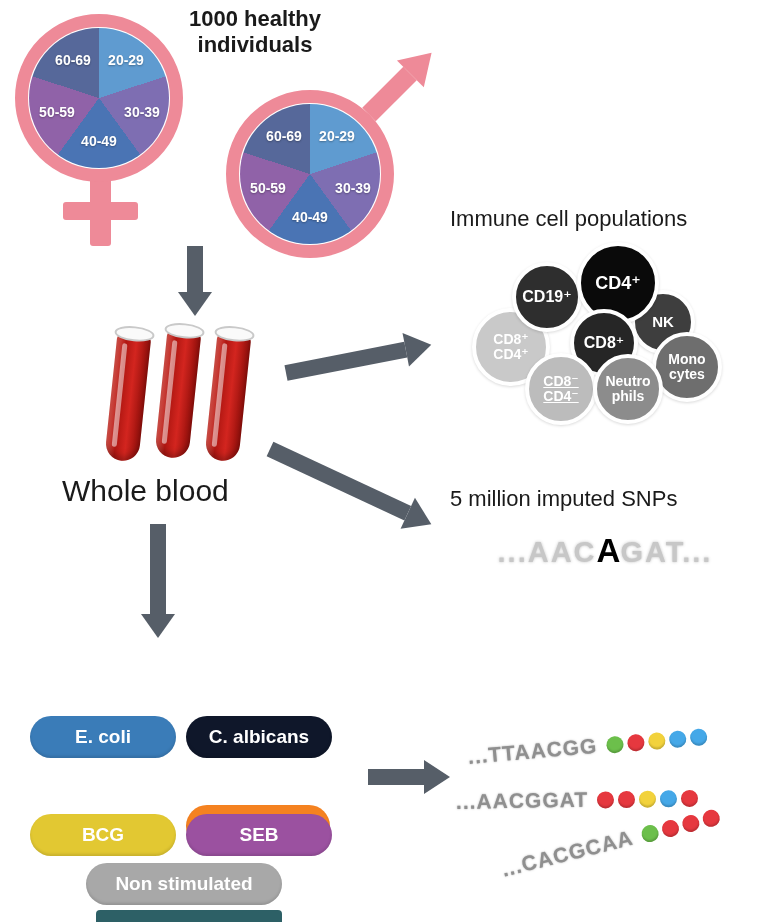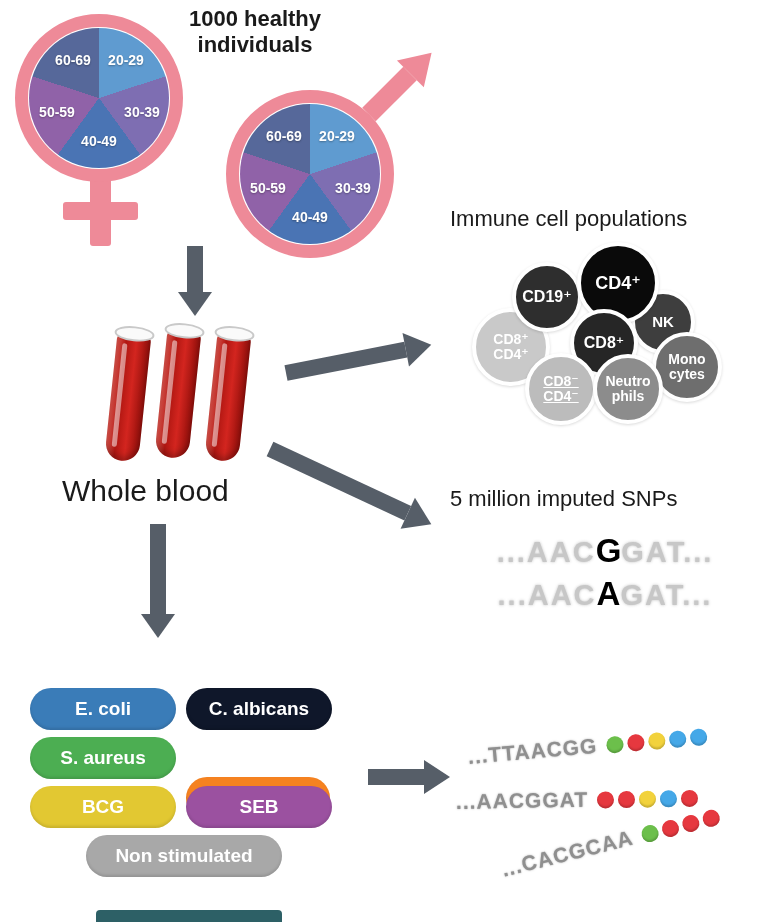--- a/index.html
+++ b/index.html
@@ -68,21 +68,21 @@
   }
 
   
   .snp-block { position:absolute; text-align:center; }
   .snp-line { font-weight:bold; font-size:29px; letter-spacing:2px; line-height:42px; color:#c7c7c7; text-shadow:0 0 3px rgba(185,185,185,0.9); }
   .snp-line .snp { color:#000; font-size:33px; font-weight:800; letter-spacing:0; text-shadow:none; }
 
   
   .pill {
     position:absolute; height:42px; border-radius:21px; display:flex; align-items:center; justify-content:center;
-    color:#fff; font-weight:bold; font-size:19px; box-shadow:inset 0 -2px 3px rgba(0,0,0,0.12);
+    color:#fff; font-weight:bold; font-size:19px; box-shadow:inset 0 -2px 3px rgba(0,0,0,0.12);margin-top:28px;
   }
 
   
   .expr-row { position:absolute; display:flex; align-items:center; transform-origin:left center; }
   .expr-seq { font-weight:bold; font-size:21px; letter-spacing:1px; color:#8f8f8f; text-shadow:0 0 2px rgba(150,150,150,0.8); margin-right:5px; }
   .dot { width:17px; height:17px; border-radius:50%; margin-left:4px; box-shadow:inset 0 -2px 2px rgba(0,0,0,0.18); }
 </style>
 </head>
 <body>
 
@@ -161,32 +161,30 @@
   <div class="cell" style="left: 593px; top: 354px; width: 70px; height: 70px; font-size: 14px; background: rgb(140, 140, 140);">Neutro
 phils</div>
 
   <div class="h-arrow" style="left:270px; top:432px; transform:rotate(25deg);">
     <div class="shaft" style="width:152px;"></div>
       <div class="head"></div>
   </div>
 
   <div class="section-title" style="left:450px; top:486px; width:310px;">5 million imputed SNPs</div>
   <div class="snp-block" style="left:450px; top:530px; width:310px;">
-    <div class="snp-line"><span>...AAC</span><span class="snp">G</span><span>GAT...</span></div>
     <div class="snp-line"><span>...AAC</span><span class="snp">A</span><span>GAT...</span></div>
   </div>
 
   <div class="v-arrow" style="left:141px; top:524px; width:34px;">
     <div class="shaft" style="height:90px;"></div>
       <div class="head"></div>
   </div>
 
   <div class="pill" style="left: 30px; top: 688px; width: 146px; background: rgb(58, 124, 184);">E. coli</div>
   <div class="pill" style="left: 186px; top: 688px; width: 146px; background: #0f172a;">C. albicans</div>
-  <div class="pill" style="left: 30px; top: 737px; width: 146px; background: rgb(76, 174, 82);">S. aureus</div>
   <div class="pill" style="left: 186px; top: 777px; width: 144px; background: rgb(245, 130, 32);">Influenza</div>
   <div class="pill" style="left: 30px; top: 786px; width: 146px; background: rgb(226, 200, 50);">BCG</div>
   <div class="pill" style="left: 186px; top: 786px; width: 146px; background: rgb(155, 81, 160);">SEB</div>
   <div class="pill" style="left: 86px; top: 835px; width: 196px; background: rgb(168, 168, 168);">Non stimulated</div>
 
   <div class="h-arrow" style="left:368px; top:760px;">
     <div class="shaft" style="width:56px;"></div>
       <div class="head"></div>
   </div>
 

